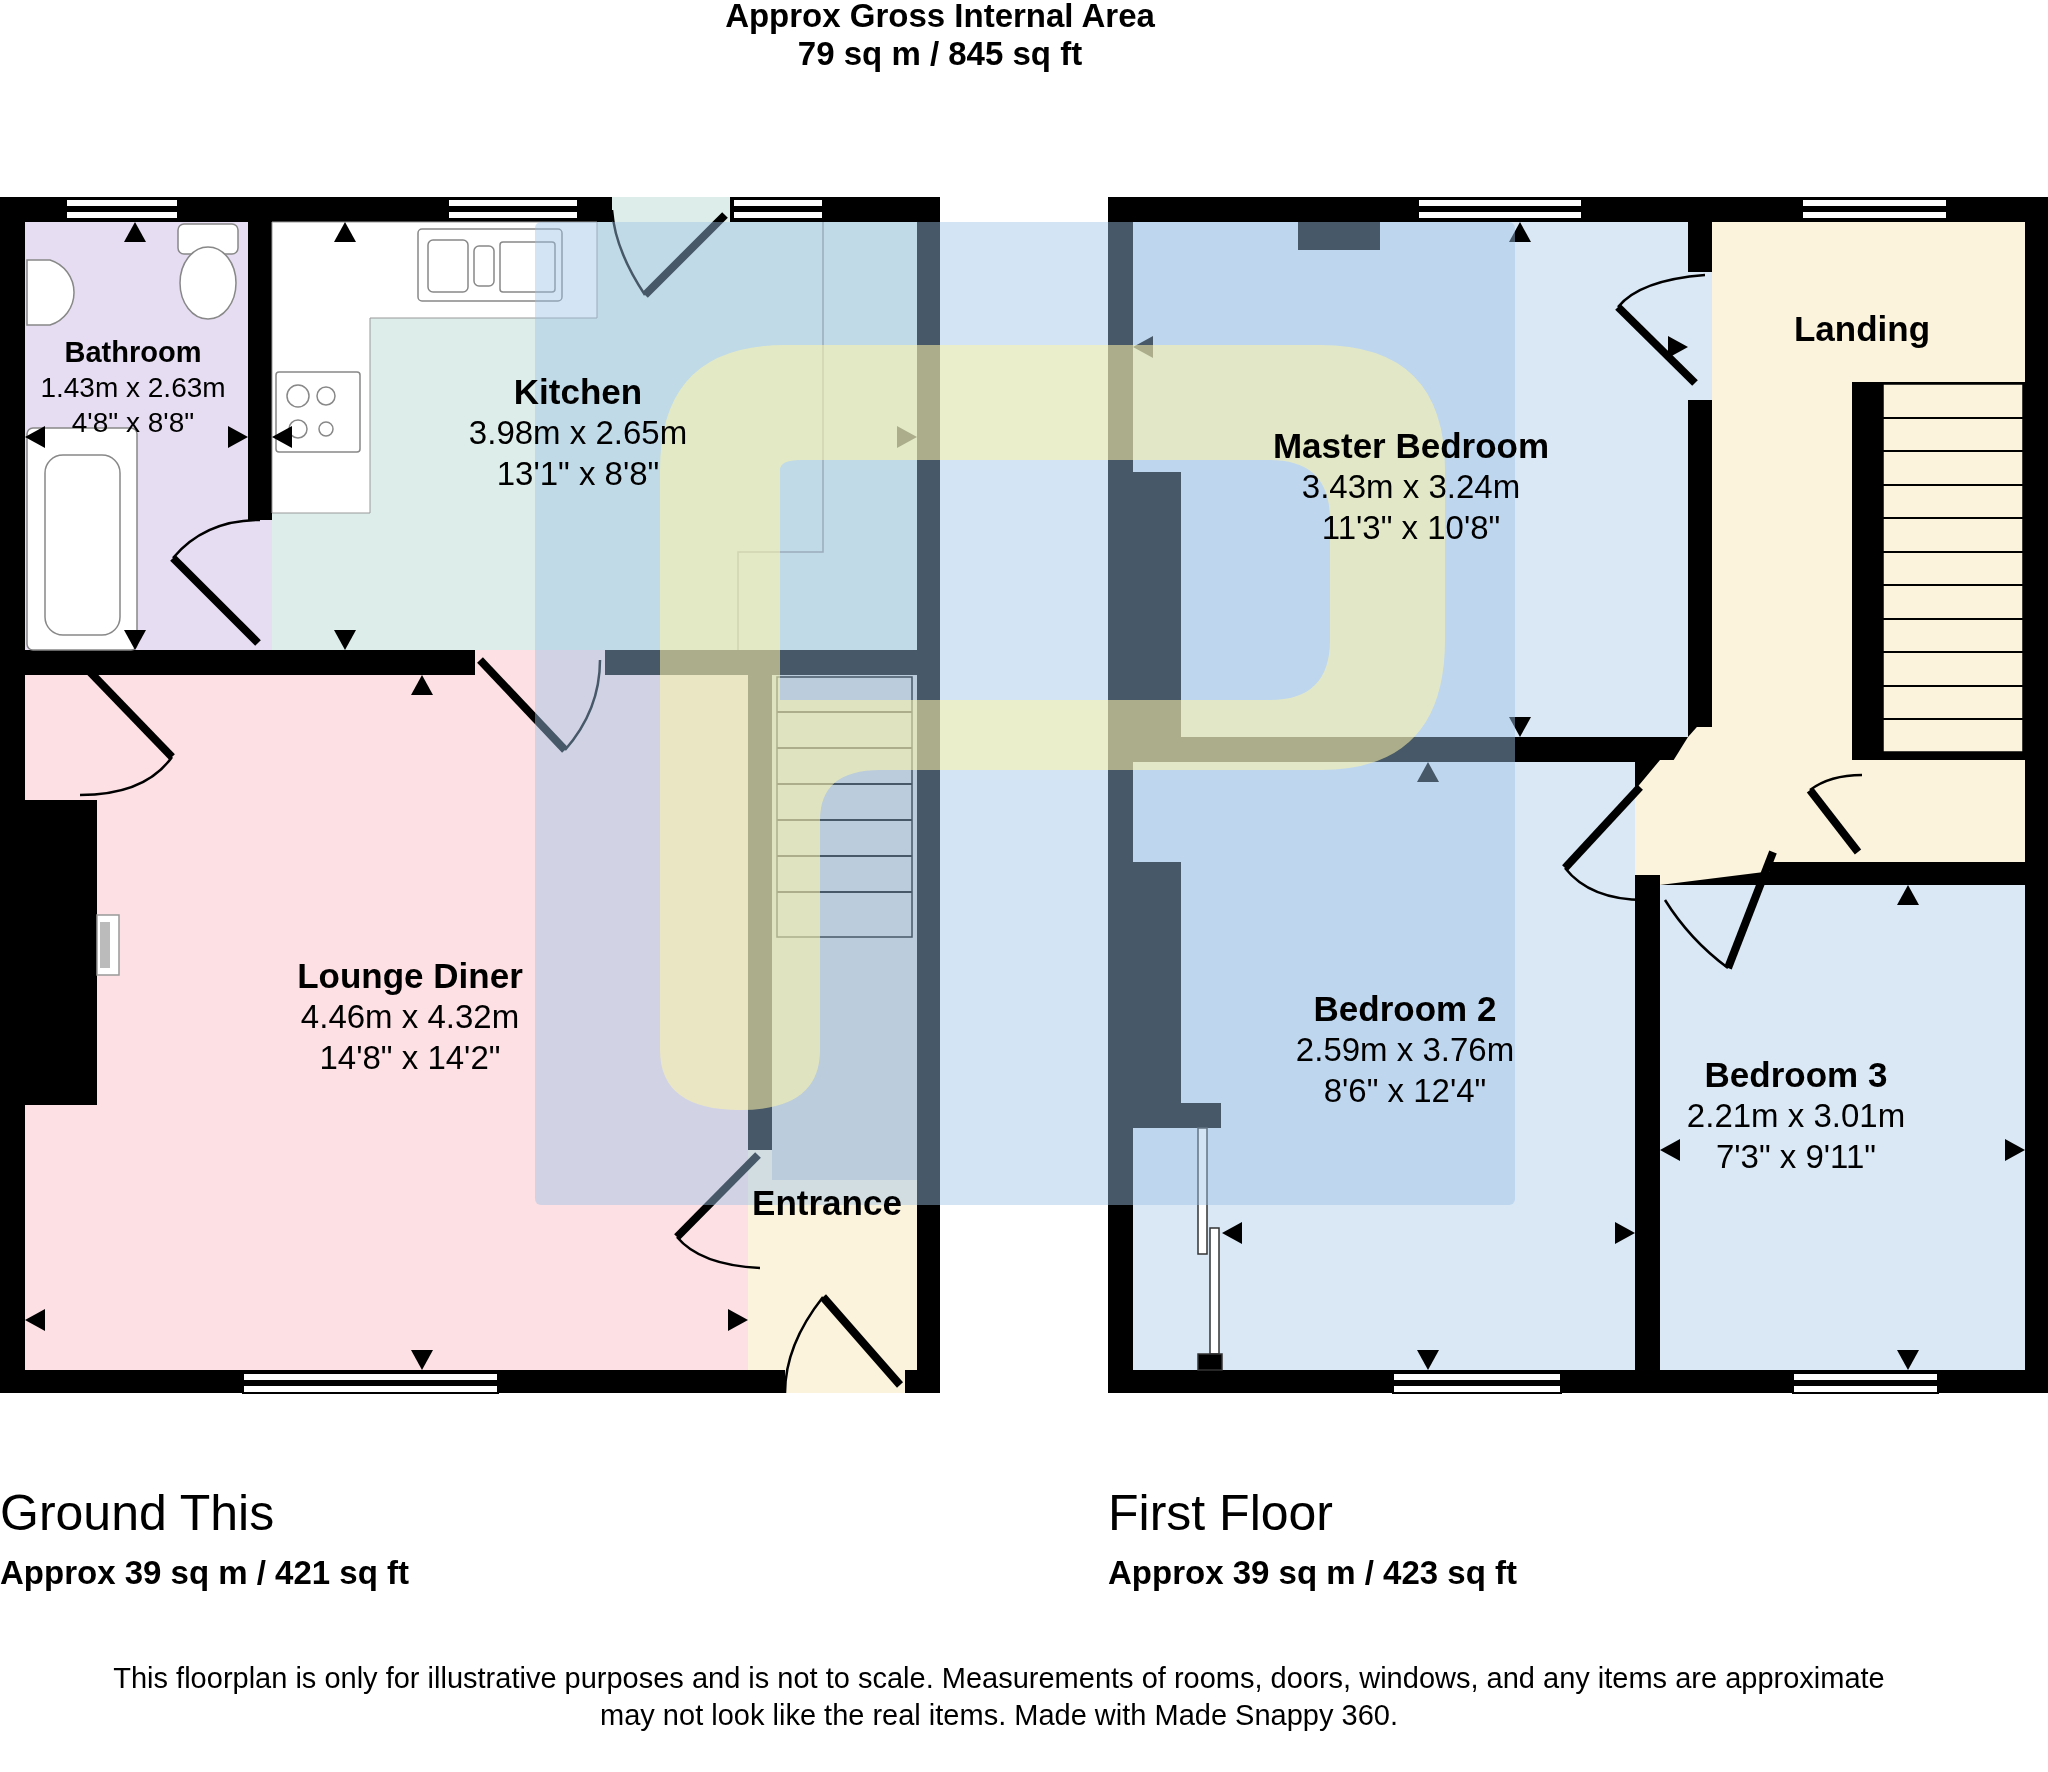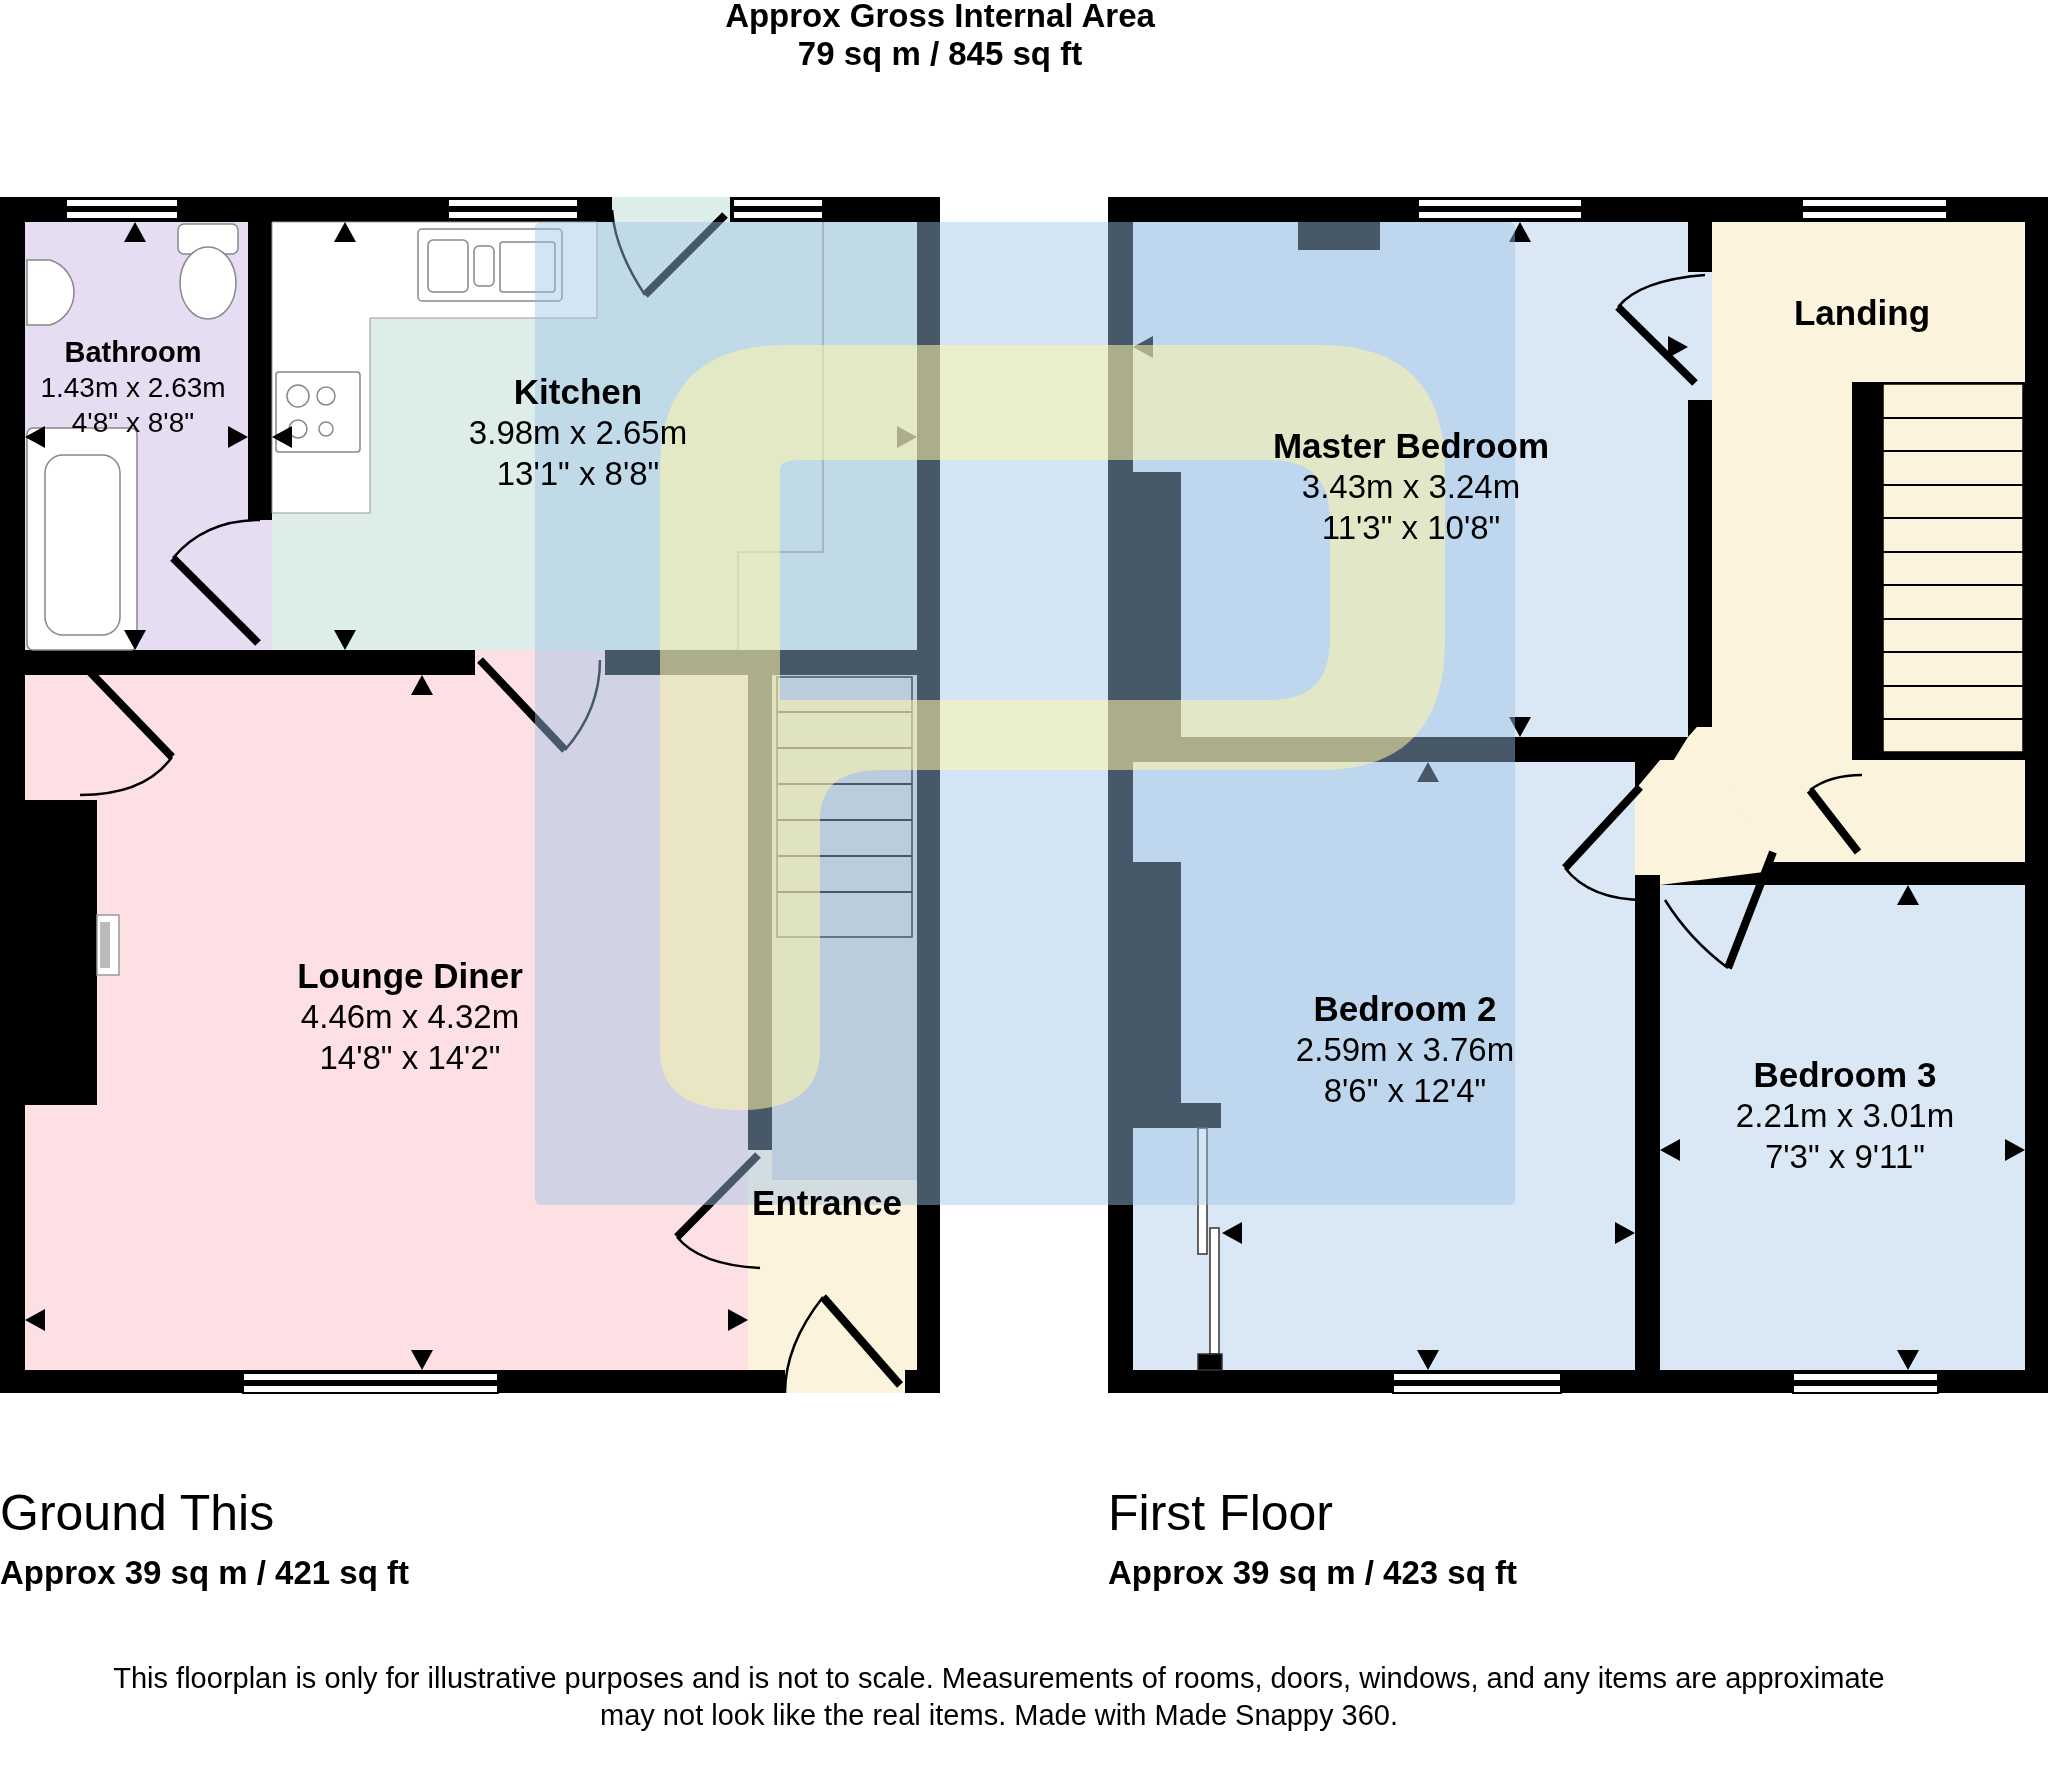--- a/index.html
+++ b/index.html
@@ -244,29 +244,29 @@
 </div>
 <div class="room-label" style="left:827px; top:1182px;">
   <span class="name">Entrance</span>
 </div>
 
 <div class="room-label" style="left:1411px; top:425px;">
   <span class="name">Master Bedroom</span>
   <span class="dim">3.43m x 3.24m</span>
   <span class="dim">11'3" x 10'8"</span>
 </div>
-<div class="room-label" style="left:1862px; top:292px;">
+<div class="room-label" style="left:1862px; top:308px;">
   <span class="name">Landing</span>
 </div>
 <div class="room-label" style="left:1405px; top:988px;">
   <span class="name">Bedroom 2</span>
   <span class="dim">2.59m x 3.76m</span>
   <span class="dim">8'6" x 12'4"</span>
 </div>
-<div class="room-label" style="left:1845px; top:1054px;">
+<div class="room-label" style="left:1796px; top:1054px;">
   <span class="name">Bedroom 3</span>
   <span class="dim">2.21m x 3.01m</span>
   <span class="dim">7'3" x 9'11"</span>
 </div>
 
 <div class="floor-title" style="left:0; top:1485px;">Ground This</div>
 <div class="floor-area" style="left:0; top:1554px;">Approx 39 sq m / 421 sq ft</div>
 <div class="floor-title" style="left:1108px; top:1485px;">First Floor</div>
 <div class="floor-area" style="left:1108px; top:1554px;">Approx 39 sq m / 423 sq ft</div>
 

